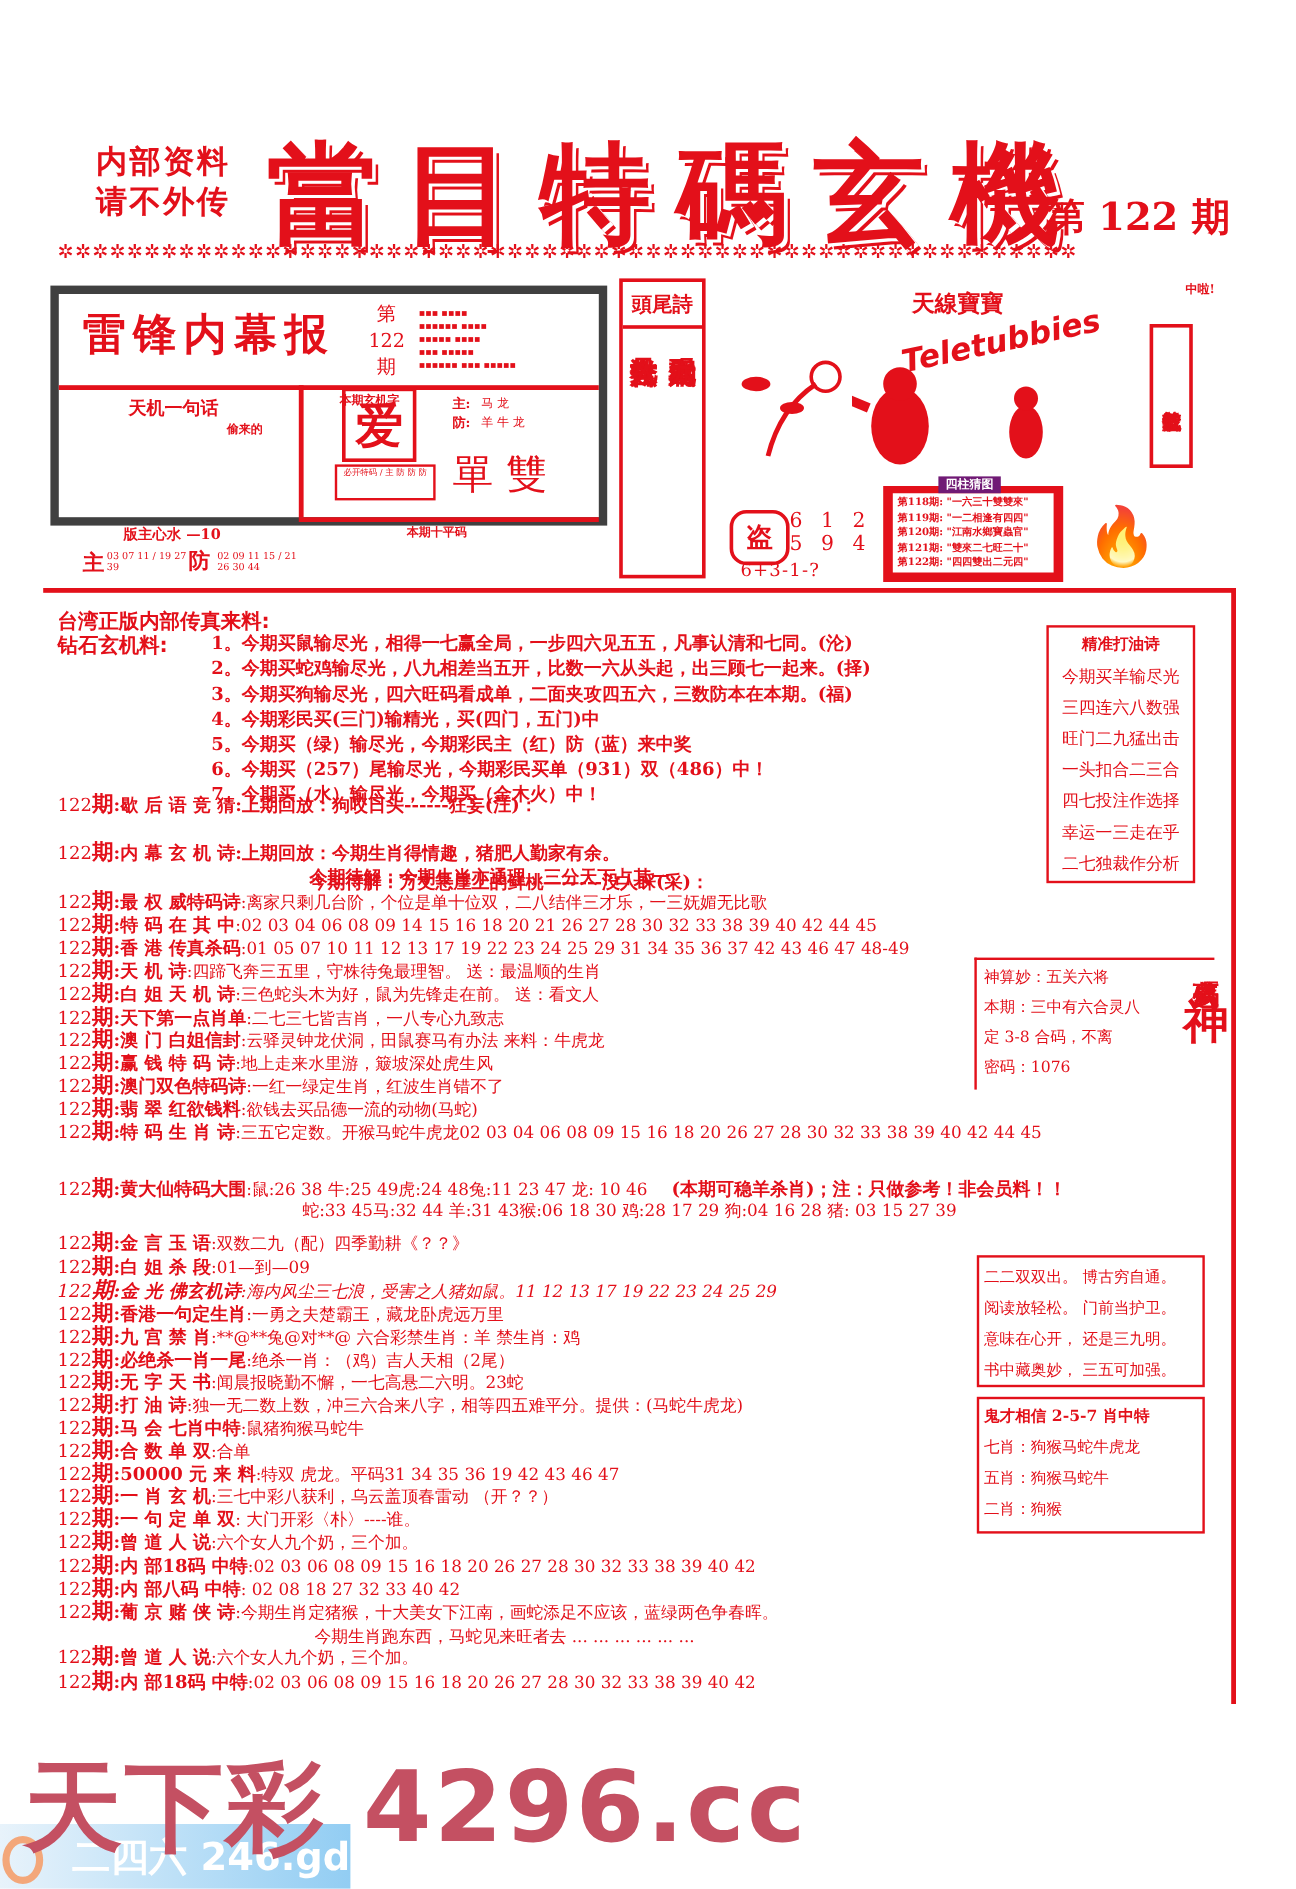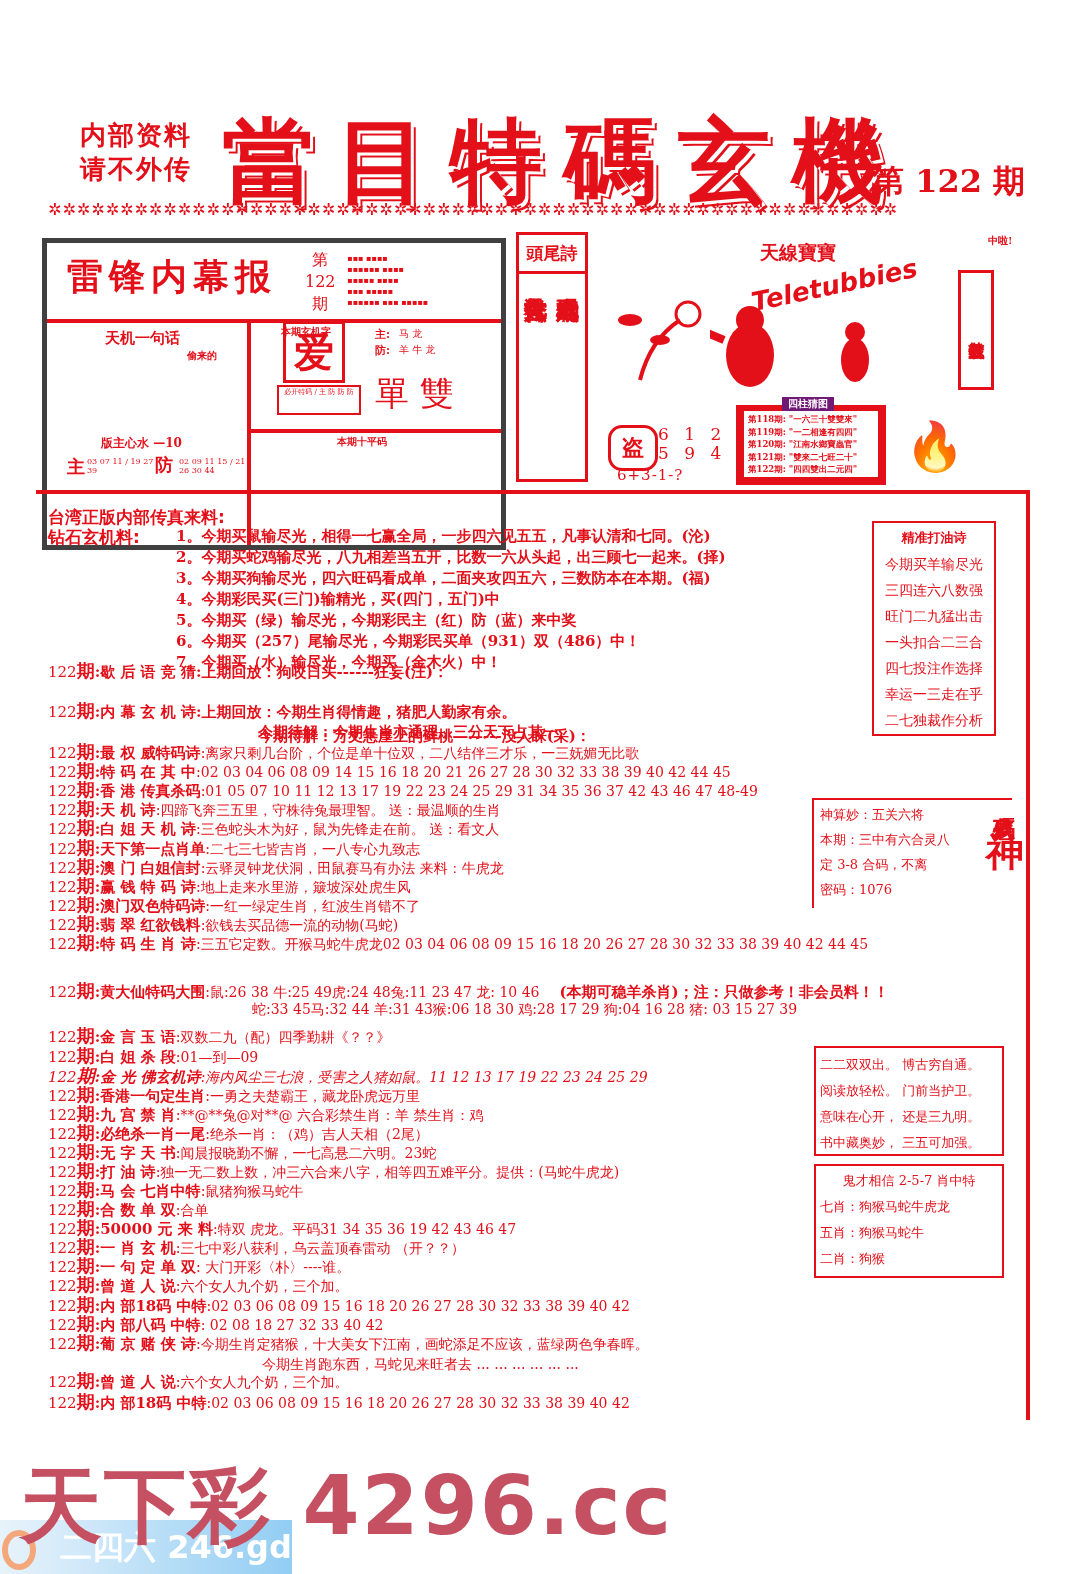--- a/index.html
+++ b/index.html
@@ -3,21 +3,21 @@
 <meta charset="utf-8">
 <style>
   html,body{margin:0;padding:0;background:#fff;}
   body{width:1080px;height:1574px;position:relative;overflow:hidden;font-family:"DejaVu Serif","Liberation Serif",serif;color:#e3101a;}
   .abs{position:absolute;}
   .header-left{left:80px;top:118px;font-size:26px;font-weight:bold;line-height:34px;letter-spacing:2px;font-family:"DejaVu Sans",sans-serif;}
   .main-title{left:222px;top:100px;font-size:92px;font-weight:bold;letter-spacing:22px;font-family:"DejaVu Serif",serif;text-shadow:3px 3px 0 #fff,5px 5px 0 #e3101a;}
   .issue{left:872px;top:160px;font-size:32px;font-weight:bold;}
   .deco-row{left:48px;top:200px;width:985px;height:20px;font-size:16px;letter-spacing:1px;white-space:nowrap;overflow:hidden;font-family:"DejaVu Sans",sans-serif;}
   
-  .p1{left:42px;top:238px;width:464px;height:312px;border:5px solid #404040;box-sizing:border-box;}
+  .p1{left:42px;top:238px;width:464px;height:200px;border:7px solid #404040;box-sizing:border-box;}
   .p1 .hline{position:absolute;left:0;right:0;height:4px;background:#e3101a;}
   .p1 .vline{position:absolute;width:4px;background:#e3101a;}
   .p1 .ttl{position:absolute;left:20px;top:10px;font-size:36px;font-weight:bold;letter-spacing:6px;font-family:"DejaVu Sans",sans-serif;}
   .p1 .iss{position:absolute;left:258px;top:6px;font-size:16px;line-height:22px;text-align:center;width:30px;}
   .p1 .small{position:absolute;font-size:8px;line-height:11px;}
   .p1 .boxtitle{position:absolute;font-size:15px;font-weight:bold;}
   .ai{position:absolute;left:236px;top:78px;width:56px;height:56px;border:3px solid #e3101a;display:flex;align-items:center;justify-content:center;font-size:40px;font-weight:bold;}
   .sb{position:absolute;font-size:46px;font-weight:normal;font-family:"DejaVu Sans",sans-serif;}
   
   .poem{left:516px;top:232px;width:72px;height:250px;border:3px solid #e3101a;box-sizing:border-box;}
@@ -45,21 +45,21 @@
   .hdr2{left:48px;top:526px;font-size:17px;font-weight:bold;font-family:"DejaVu Sans",sans-serif;text-align:center;}
   .diamond{position:absolute;left:176px;font-size:15px;font-weight:bold;white-space:nowrap;}
   .sidebox{border:2px solid #e3101a;box-sizing:border-box;font-size:14px;}
   .oil{left:872px;top:521px;width:124px;height:215px;padding:2px 4px;text-align:center;line-height:26px;}
   .oil .t{font-weight:bold;font-size:13px;}
   .dream{left:812px;top:798px;width:200px;height:110px;border-left:2px solid #e3101a;border-top:2px solid #e3101a;font-size:13px;line-height:25px;padding:2px 6px;box-sizing:border-box;}
   .dreamgod{left:990px;top:800px;width:30px;font-size:22px;font-weight:bold;line-height:30px;writing-mode:vertical-rl;}
   .dreamgod .big{font-size:38px;}
   .verse{left:814px;top:1046px;width:190px;height:110px;padding:4px;line-height:26px;font-size:13px;}
   .ghost{left:814px;top:1164px;width:190px;height:114px;padding:2px 4px;line-height:26px;font-size:13px;}
-  .ghost .t{font-weight:normal;text-align:center;}
+  .ghost .t{font-weight:bold;text-align:left;}
   .wm{left:20px;top:1452px;font-size:82px;font-weight:bold;color:#c45062;font-family:"DejaVu Sans",sans-serif;letter-spacing:2px;}
   .wm2{left:0;top:1520px;width:292px;height:54px;background:linear-gradient(90deg,#e8f3fb,#92cdf3);}
   .wm2 span{position:absolute;left:60px;top:6px;font-size:32px;font-weight:bold;color:#fff;font-family:"DejaVu Sans",sans-serif;}
   .wm2 .ring{position:absolute;left:2px;top:10px;width:34px;height:40px;border:6px solid #f3a77a;border-radius:50%;box-sizing:border-box;}
 </style>
 </head>
 <body>
 
 <div class="abs header-left">
   <div>内部资料</div>

